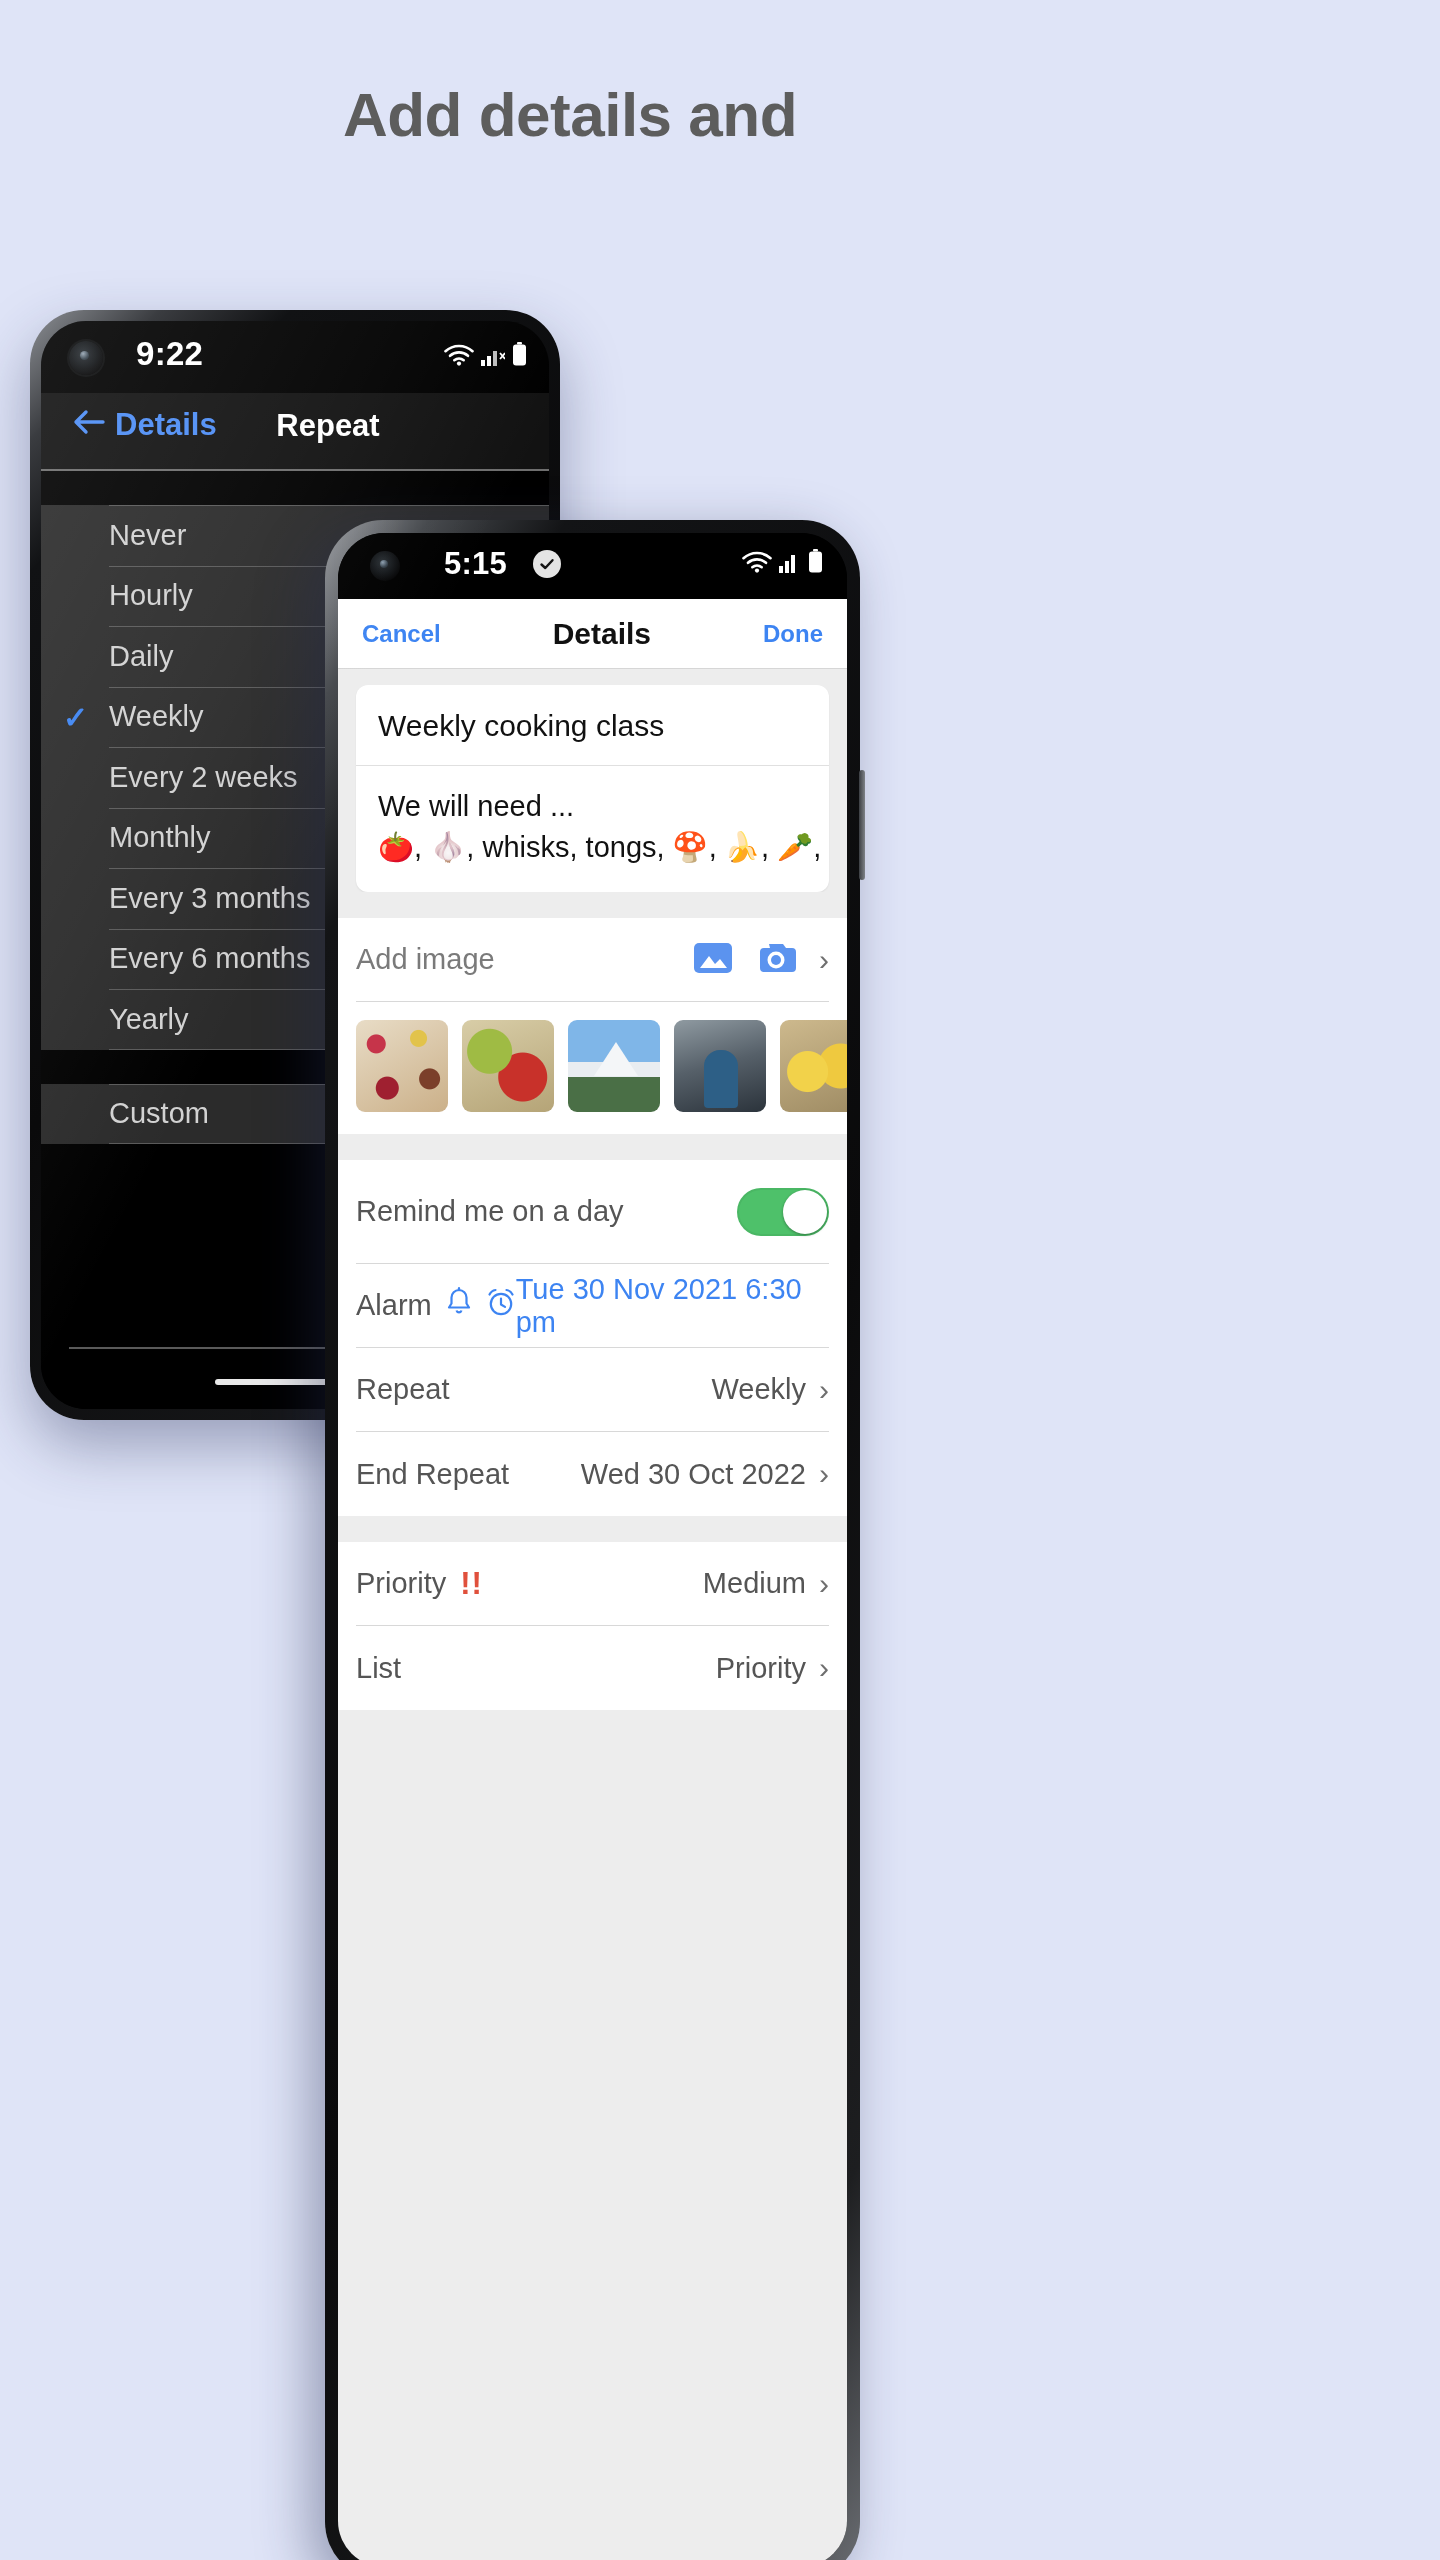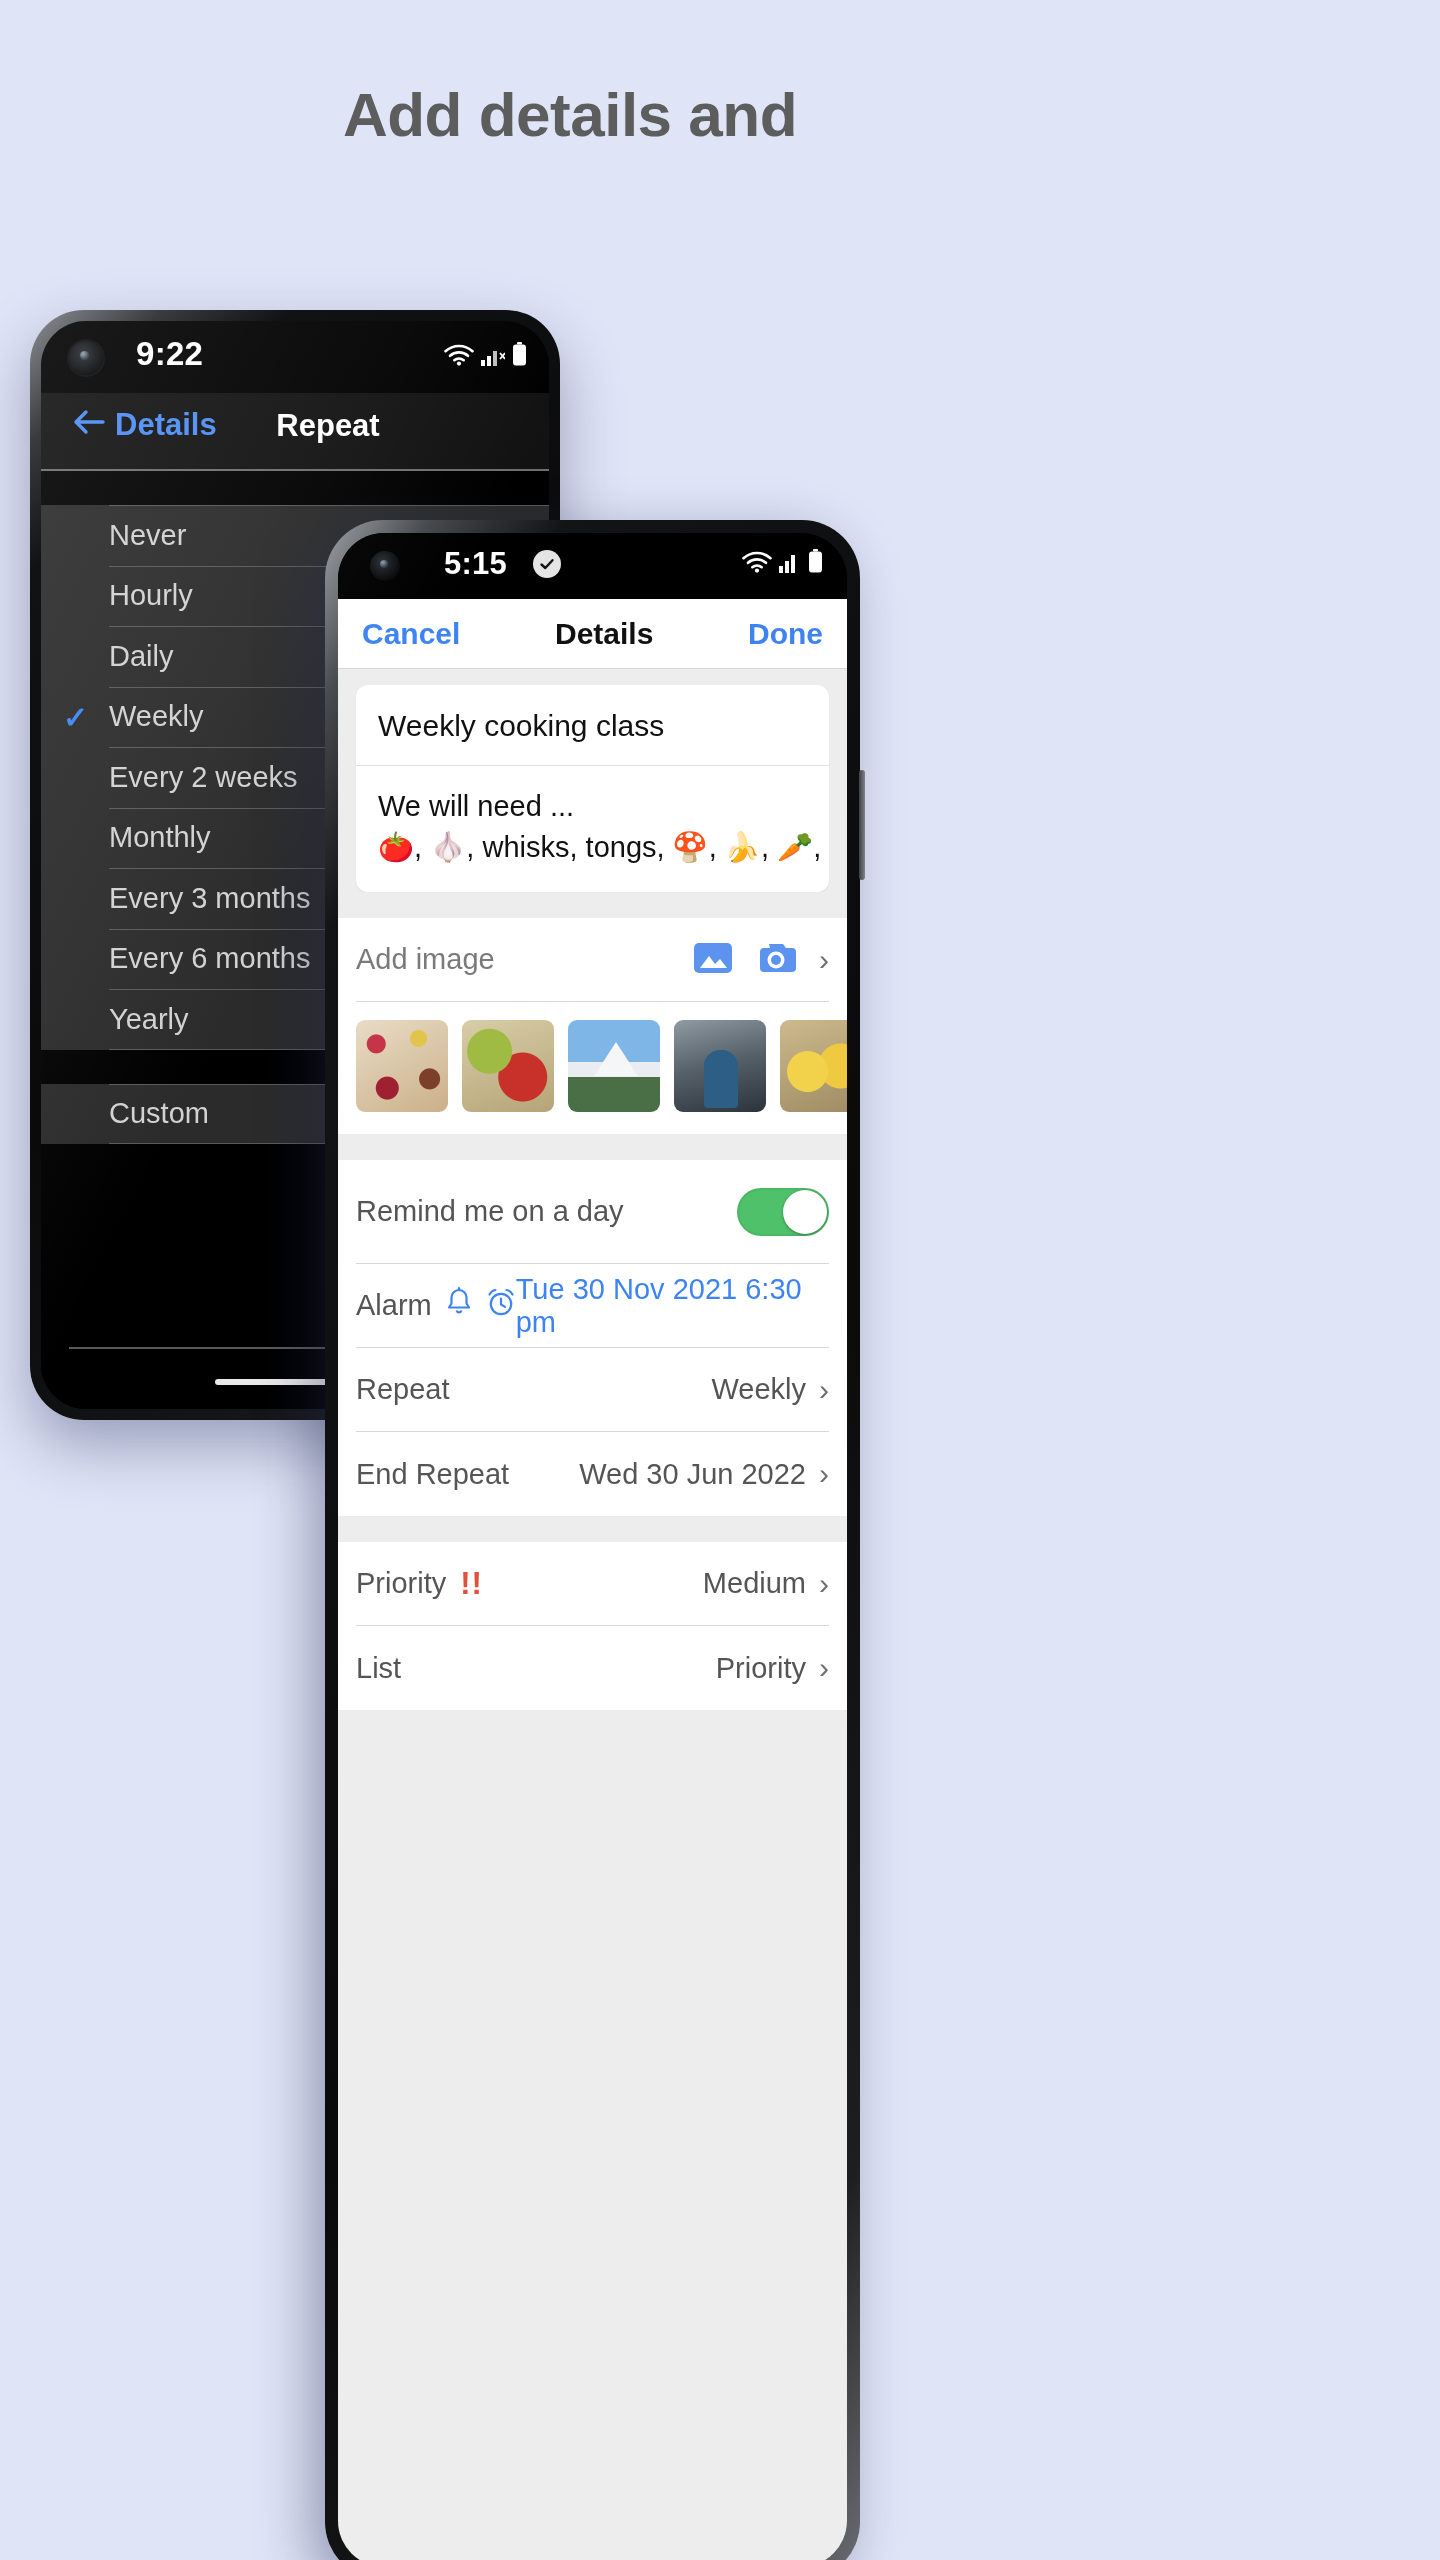--- a/index.html
+++ b/index.html
@@ -194,21 +194,21 @@
     background: #ededed;
     overflow: hidden;
   }
 
   .fnav {
     height: 70px; background: #fff;
     display: flex; align-items: center; justify-content: space-between;
     padding: 0 24px;
     border-bottom: 1px solid #d6d6d6;
   }
-  .fnav .nav-side { font-size: 30px; color: #3d84f2; font-weight: bold; }
+  .fnav .nav-side { font-size: 24px; color: #3d84f2; font-weight: bold; }
   .fnav .nav-title { font-size: 30px; color: #111; font-weight: bold; }
 
   .card-wrap { padding: 16px 18px 0 18px; }
   .note-card {
     background: #fff; border-radius: 12px; overflow: hidden;
     box-shadow: 0 1px 2px rgba(0,0,0,0.07);
   }
   .note-title {
     padding: 24px 22px 22px 22px;
     font-size: 30px; color: #111;
@@ -519,21 +519,21 @@
           <div class="rl">Repeat</div>
           <div class="rv">
             <span>Weekly</span>
             <span class="chev">›</span>
           </div>
         </div>
 
         <div class="row">
           <div class="rl">End Repeat</div>
           <div class="rv">
-            <span>Wed 30 Jun 2022</span>
+            <span>Wed 30 Oct 2022</span>
             <span class="chev">›</span>
           </div>
         </div>
       </div>
 
       <div class="sec-gap"></div>
 
       <div class="white-sec">
 
         <div class="row">

